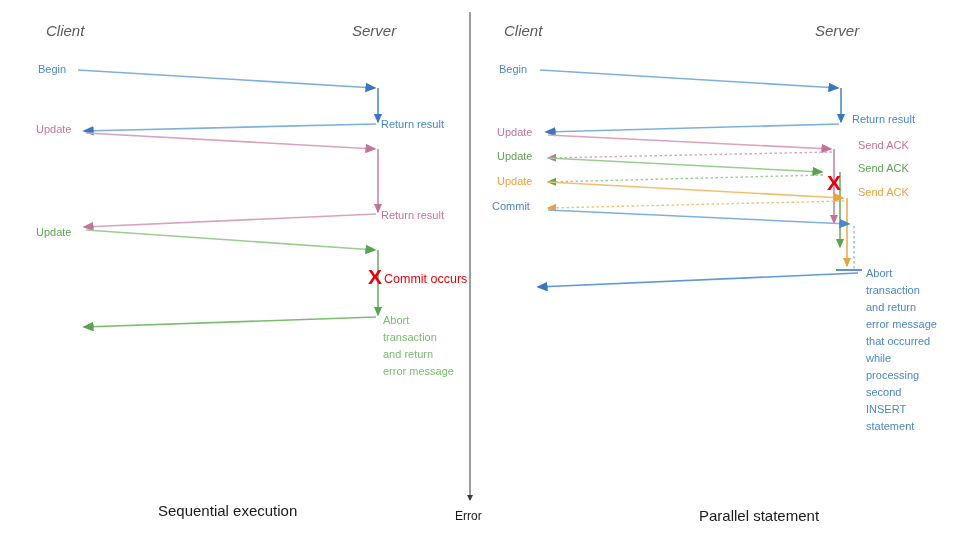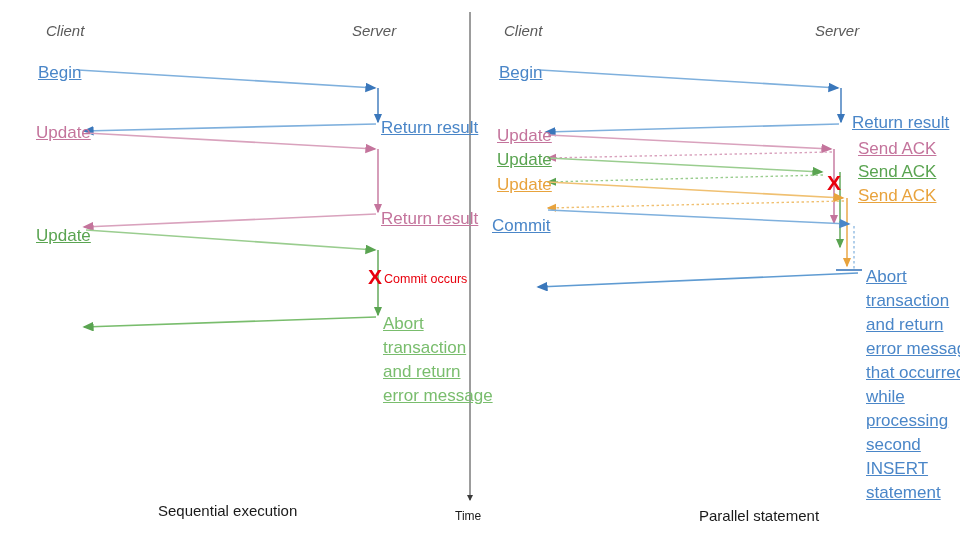--- a/index.html
+++ b/index.html
@@ -4,22 +4,22 @@
 <style>
   html,body{margin:0;padding:0;background:#ffffff;}
   body{width:960px;height:540px;overflow:hidden;
        font-family:"Liberation Sans","DejaVu Sans",sans-serif;}
   #stage{position:relative;width:960px;height:540px;}
   svg.layer{position:absolute;left:0;top:0;width:960px;height:540px;}
   .lbl{position:absolute;white-space:pre;line-height:1.18;}
   .lane-head{font-style:italic;font-size:15px;color:#5a5a5a;}
   .caption{font-size:15px;color:#1a1a1a;}
   .time-lbl{font-size:12px;color:#1a1a1a;}
-  .msg{font-size:17px;text-decoration:underline;}
-  .msg.multi{line-height:24px;}
+  .msg{font-size:11px;}
+  .msg.multi{line-height:17px;}
   .xmark{position:absolute;font-size:21px;font-weight:bold;color:#e8000d;
          font-family:"Liberation Sans","DejaVu Sans",sans-serif;line-height:1;}
   .err-lbl{font-size:12.5px;}
 </style>
 </head>
 <body>
 
 <div id="stage">
 
   <svg class="layer" viewBox="0 0 960 540" xmlns="http://www.w3.org/2000/svg">
@@ -163,30 +163,30 @@
   <div class="xmark" style="left:368px;top:266px;">X</div>
   <div class="lbl err-lbl" style="left:384px;top:272px;color:#e8000d;">Commit occurs</div>
 
   <div class="lbl msg multi" style="left:383px;top:312px;color:#79bd6d;">Abort
 transaction
 and return
 error message</div>
 
   <div class="lbl caption" style="left:158px;top:502px;">Sequential execution</div>
 
-  <div class="lbl time-lbl" style="left:455px;top:509px;">Time</div>
+  <div class="lbl time-lbl" style="left:455px;top:509px;">Error</div>
 
   <div class="lbl lane-head" style="left:504px;top:22px;">Client</div>
   <div class="lbl lane-head" style="left:815px;top:22px;">Server</div>
 
   <div class="lbl msg" style="left:499px;top:63px;color:#4a86c8;">Begin</div>
   <div class="lbl msg" style="left:497px;top:126px;color:#c4749c;">Update</div>
   <div class="lbl msg" style="left:497px;top:150px;color:#5aa451;">Update</div>
   <div class="lbl msg" style="left:497px;top:175px;color:#e8a33d;">Update</div>
-  <div class="lbl msg" style="left:492px;top:216px;color:#4a86c8;">Commit</div>
+  <div class="lbl msg" style="left:492px;top:200px;color:#4a86c8;">Commit</div>
 
   <div class="lbl msg" style="left:852px;top:113px;color:#4a86c8;">Return result</div>
   <div class="lbl msg" style="left:858px;top:139px;color:#c4749c;">Send ACK</div>
   <div class="lbl msg" style="left:858px;top:162px;color:#5aa451;">Send ACK</div>
   <div class="lbl msg" style="left:858px;top:186px;color:#e8a33d;">Send ACK</div>
 
   <div class="xmark" style="left:827px;top:172px;">X</div>
 
   <div class="lbl msg multi" style="left:866px;top:265px;color:#4a86c8;">Abort
 transaction

